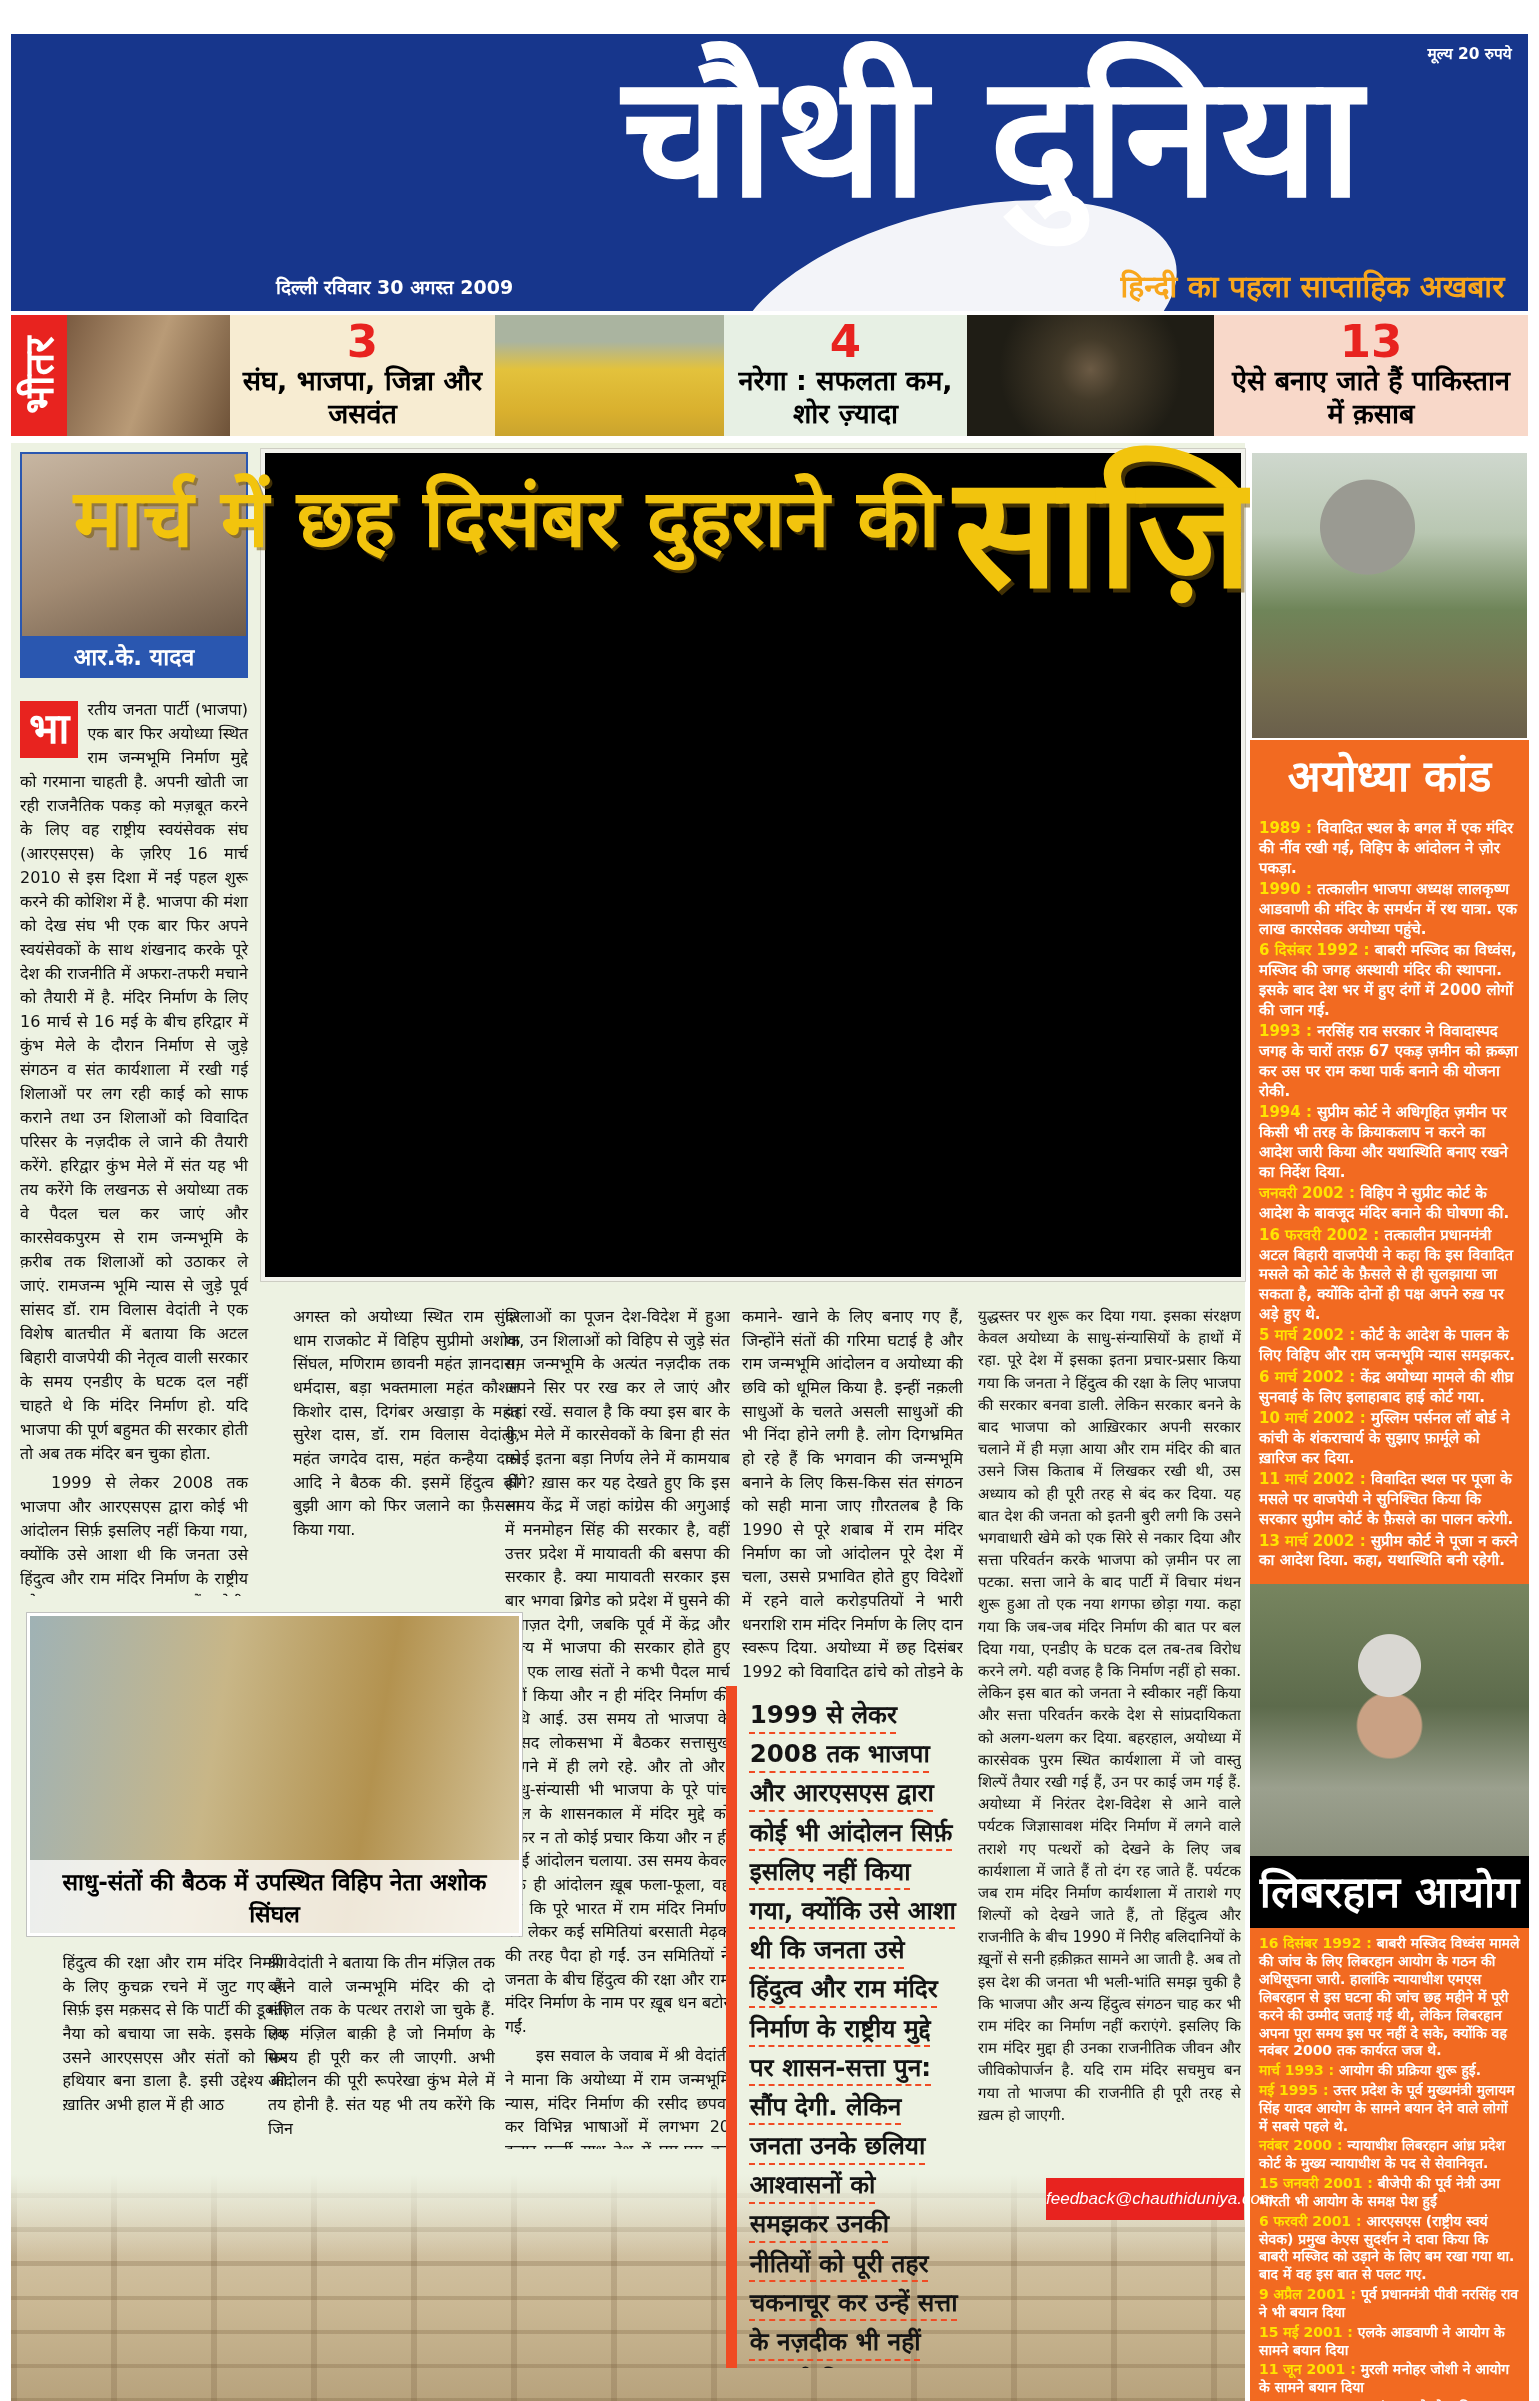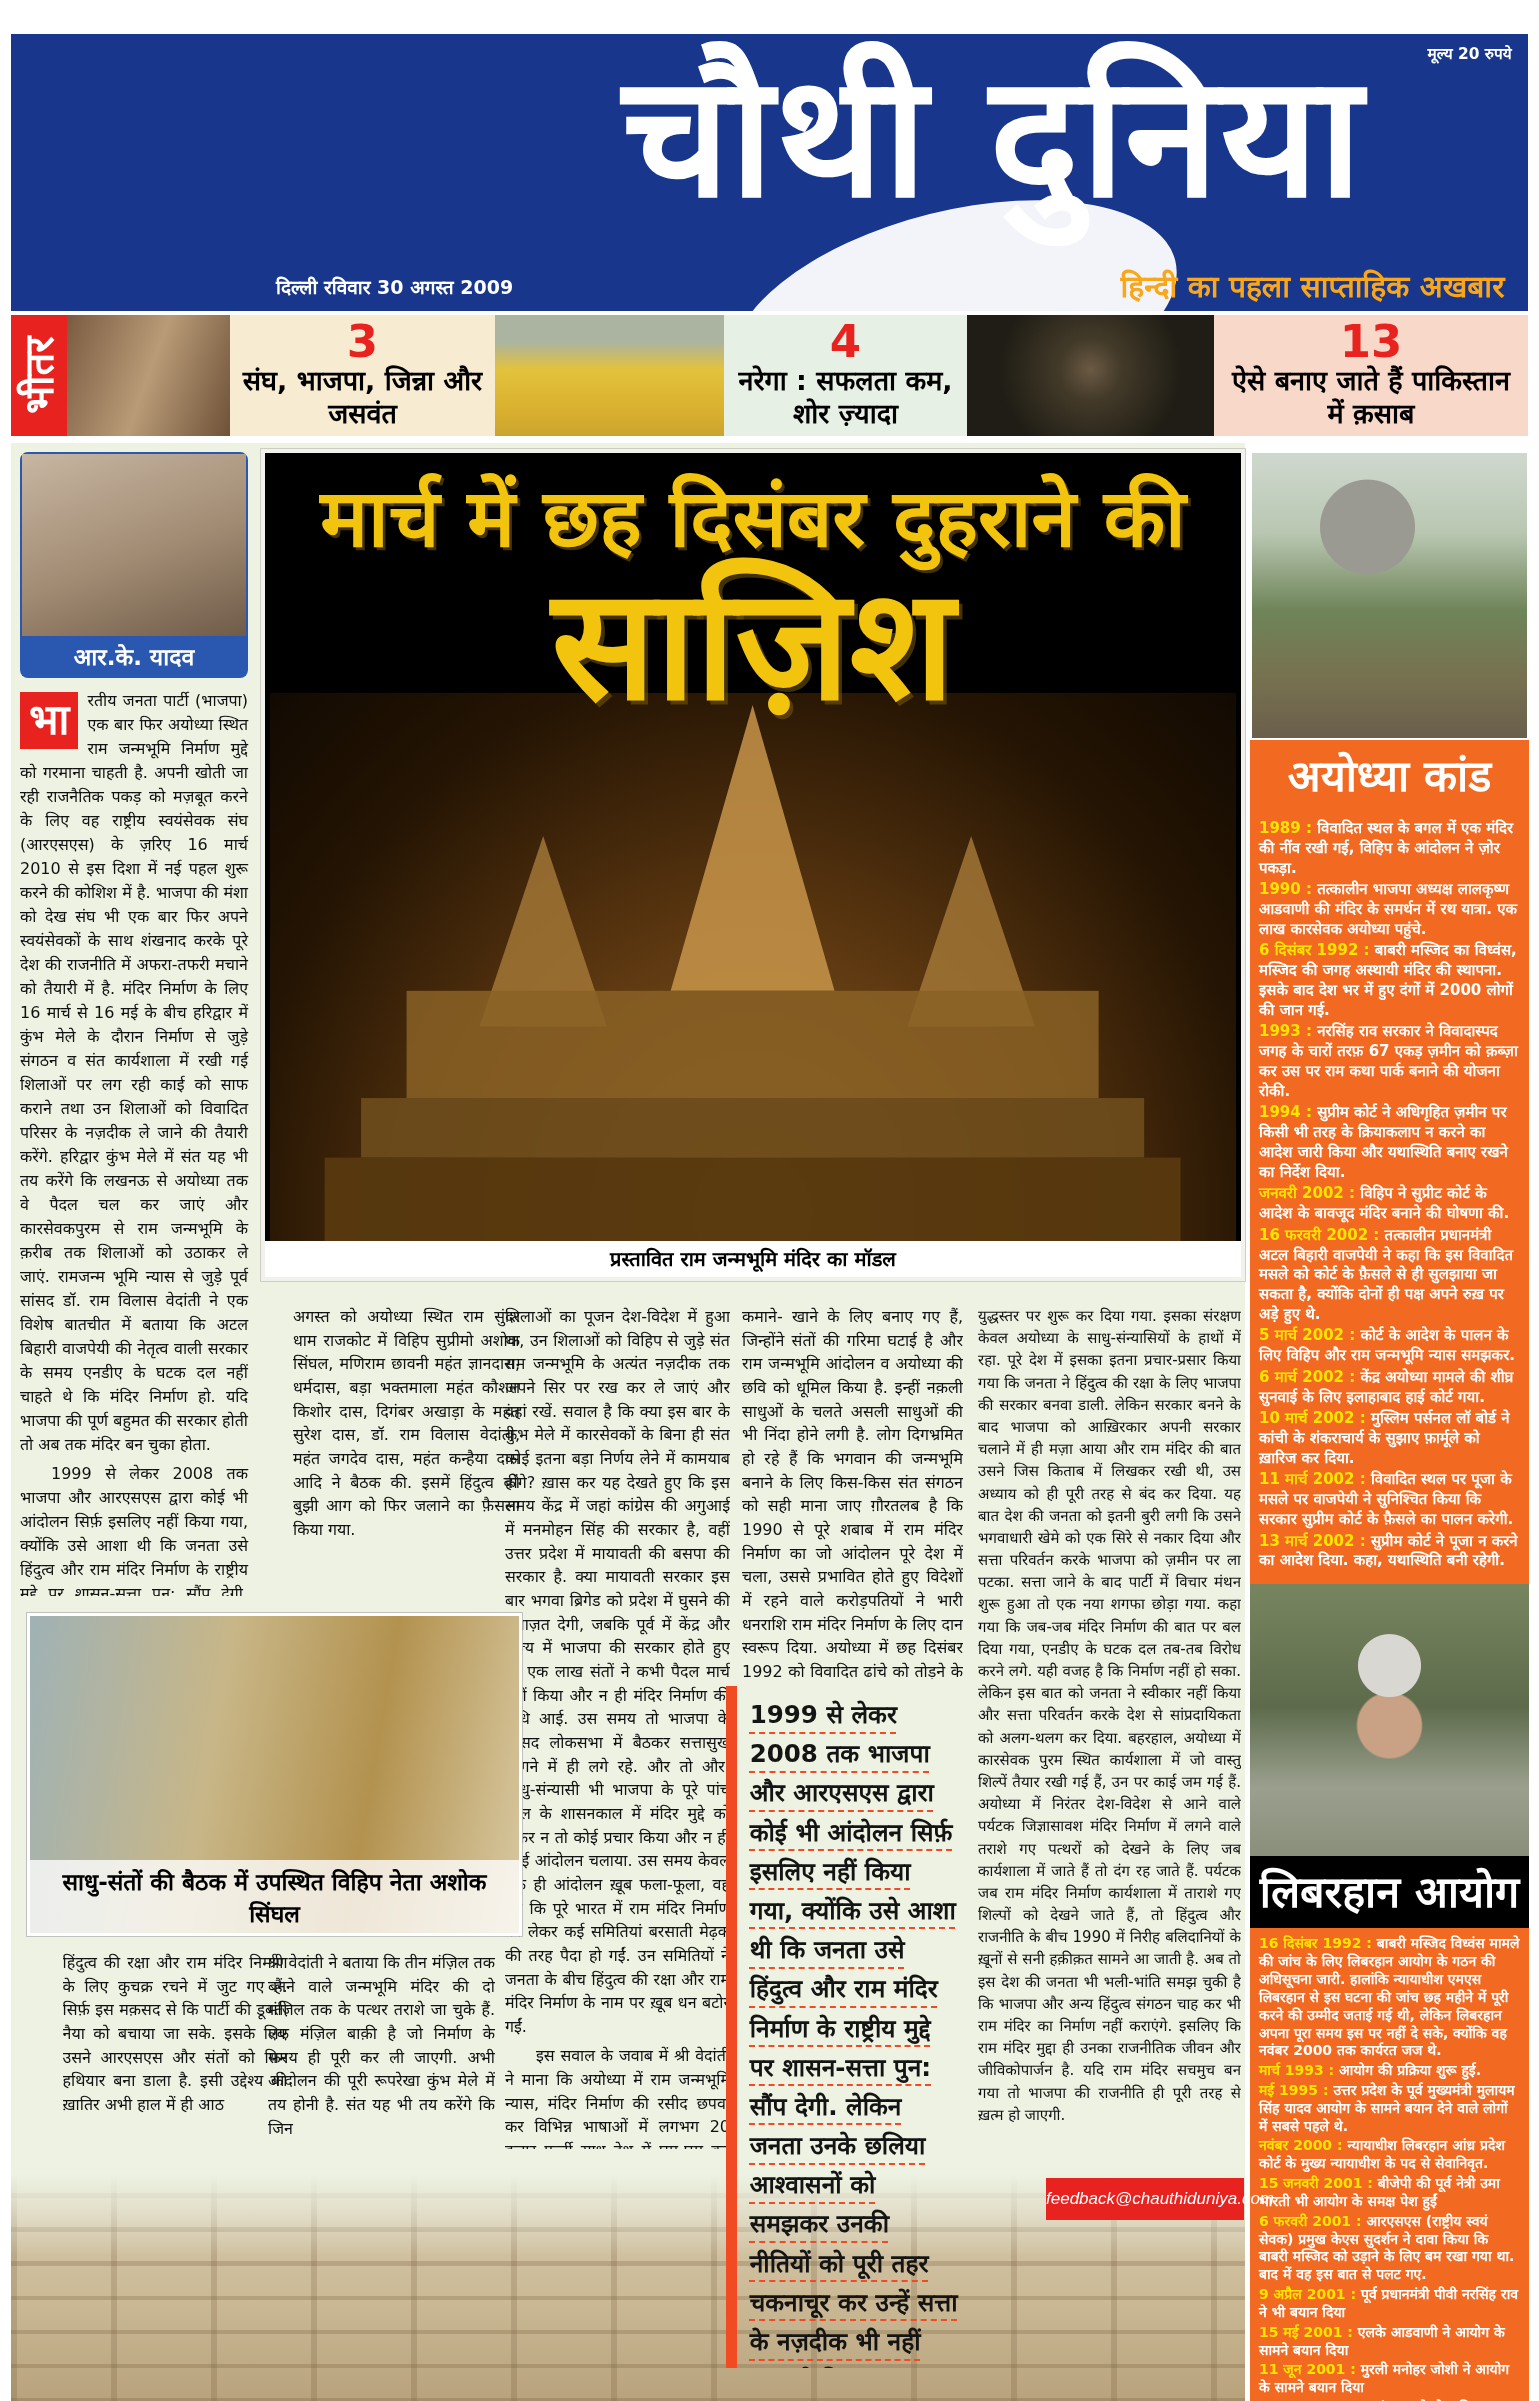--- a/index.html
+++ b/index.html
@@ -35,21 +35,21 @@
   
   .rail{position:absolute;left:11px;top:447px;width:246px;height:1149px;padding:5.4px 9px 0 9px;overflow:hidden;}
   .author{margin:0 0 9px 0;border:2.7px solid #2a57b0;}
   .author-photo{height:182px;background:linear-gradient(160deg,#c7b6a2 0%,#a28b73 55%,#6e5b49 100%);}
   .author-name{background:#2a57b0;color:#fff;font-size:23px;font-weight:bold;text-align:center;padding:3.6px 0;}
   .body-text{font-size:16px;line-height:1.5;text-align:justify;color:#111;}
   .dropcap{float:left;background:#e8231f;color:#fff;font-size:42px;font-weight:bold;line-height:1.0;padding:7.3px 9px;margin:3.6px 9px 3.6px 0;}
   .para-indent{text-indent:31px;margin:5.4px 0 0 0;}
 
   
-  .blackbox{position:absolute;left:261px;top:449px;width:984px;height:832px;background:#000;border:4.5px solid #f2f2ec;box-shadow:0 0 0 0.9px #c9c9c0;display:flex;flex-direction:column;z-index:2;justify-content:center;}
+  .blackbox{position:absolute;left:261px;top:449px;width:984px;height:832px;background:#000;border:4.5px solid #f2f2ec;box-shadow:0 0 0 0.9px #c9c9c0;display:flex;flex-direction:row;z-index:2;justify-content:center;}
   .hl1{margin:20px 7.3px 0 7.3px;color:#f2c40d;font-size:80px;font-weight:bold;line-height:1.15;text-align:center;white-space:nowrap;text-shadow:2.7px 2.7px 0 rgba(120,90,10,.55);}
   .hl2{margin:-5.4px 7.3px 0 7.3px;color:#f2c40d;font-size:154px;font-weight:bold;line-height:1.1;text-align:center;text-shadow:3.6px 3.6px 0 rgba(120,90,10,.55);z-index:2;}
   .model-photo{position:relative;flex:1;margin:-36px 5.4px 0 5.4px;background:radial-gradient(ellipse at 50% 95%,#8a5a20 0%,#5a3610 40%,#241403 75%,#120a02 100%);z-index:1;}
   .model-photo svg{position:absolute;left:0;bottom:0;width:100%;height:100%;}
   .model-caption{height:36px;background:#fff;color:#000;font-size:20px;font-weight:bold;text-align:center;line-height:36px;}
 
   
   .col{position:absolute;font-size:16px;line-height:1.48;text-align:justify;color:#111;overflow:hidden;z-index:3;}
   .colA{left:265px;top:1305px;width:227px;height:289px;margin-left:28px;}
   .colB{left:505px;top:1305px;width:225px;height:844px;}
@@ -126,21 +126,21 @@
     <div class="tphoto p3"></div>
     <div class="tbox b3">
       <div class="tnum">13</div>
       <div class="ttitle">ऐसे बनाए जाते हैं पाकिस्तान में क़साब</div>
     </div>
   </nav>
 
   <div class="body-backdrop"></div>
 
   <aside class="rail">
-    <figure class="author" style="margin:0 0 11px 0;border-radius:8px;">
+    <figure class="author" style="margin:0 0 20px 0;">
       <div class="author-photo"></div>
       <figcaption class="author-name">आर.के. यादव</figcaption>
     </figure>
     <div class="body-text">
       <span class="dropcap">भा</span><span>रतीय जनता पार्टी (भाजपा) एक बार फिर अयोध्या स्थित राम जन्मभूमि निर्माण मुद्दे को गरमाना चाहती है. अपनी खोती जा रही राजनैतिक पकड़ को मज़बूत करने के लिए वह राष्ट्रीय स्वयंसेवक संघ (आरएसएस) के ज़रिए 16 मार्च 2010 से इस दिशा में नई पहल शुरू करने की कोशिश में है. भाजपा की मंशा को देख संघ भी एक बार फिर अपने स्वयंसेवकों के साथ शंखनाद करके पूरे देश की राजनीति में अफरा-तफरी मचाने को तैयारी में है. मंदिर निर्माण के लिए 16 मार्च से 16 मई के बीच हरिद्वार में कुंभ मेले के दौरान निर्माण से जुड़े संगठन व संत कार्यशाला में रखी गई शिलाओं पर लग रही काई को साफ कराने तथा उन शिलाओं को विवादित परिसर के नज़दीक ले जाने की तैयारी करेंगे. हरिद्वार कुंभ मेले में संत यह भी तय करेंगे कि लखनऊ से अयोध्या तक वे पैदल चल कर जाएं और कारसेवकपुरम से राम जन्मभूमि के क़रीब तक शिलाओं को उठाकर ले जाएं. रामजन्म भूमि न्यास से जुड़े पूर्व सांसद डॉ. राम विलास वेदांती ने एक विशेष बातचीत में बताया कि अटल बिहारी वाजपेयी की नेतृत्व वाली सरकार के समय एनडीए के घटक दल नहीं चाहते थे कि मंदिर निर्माण हो. यदि भाजपा की पूर्ण बहुमत की सरकार होती तो अब तक मंदिर बन चुका होता.</span>
       <p class="para-indent">1999 से लेकर 2008 तक भाजपा और आरएसएस द्वारा कोई भी आंदोलन सिर्फ़ इसलिए नहीं किया गया, क्योंकि उसे आशा थी कि जनता उसे हिंदुत्व और राम मंदिर निर्माण के राष्ट्रीय मुद्दे पर शासन-सत्ता पुन: सौंप देगी. लेकिन जनता उनके छलिया आश्वासनों को समझकर उनकी नीतियों को पूरी तहर चकनाचूर कर उन्हें सत्ता के नज़दीक भी नहीं फटकने दिया. ऐसे में सत्तालोलुप भाजपाइयों ने एक बार फिर</p>
     </div>
   </aside>
 
   <section class="blackbox">

